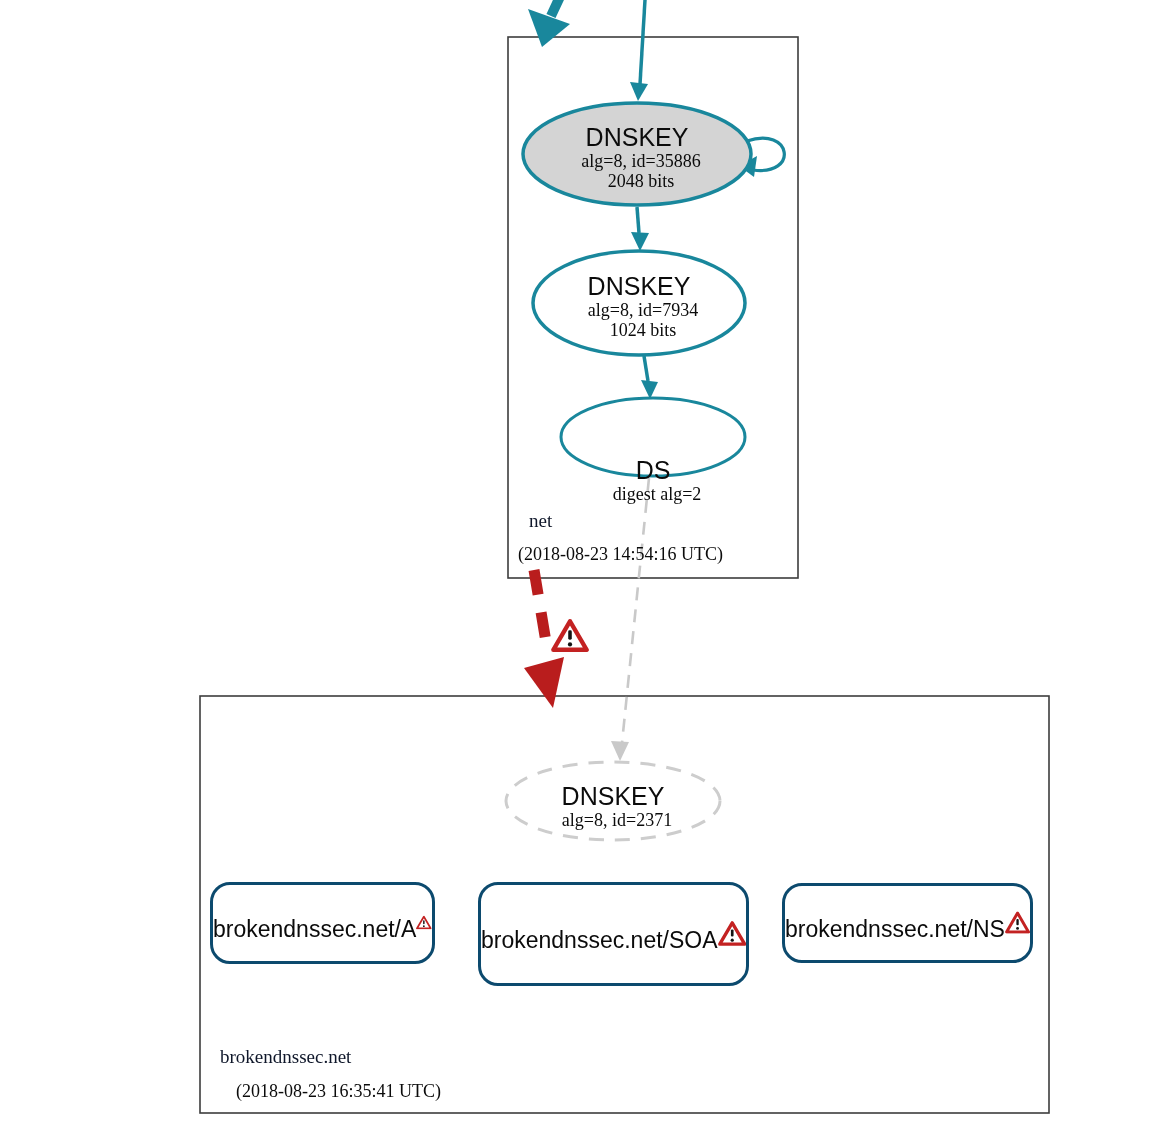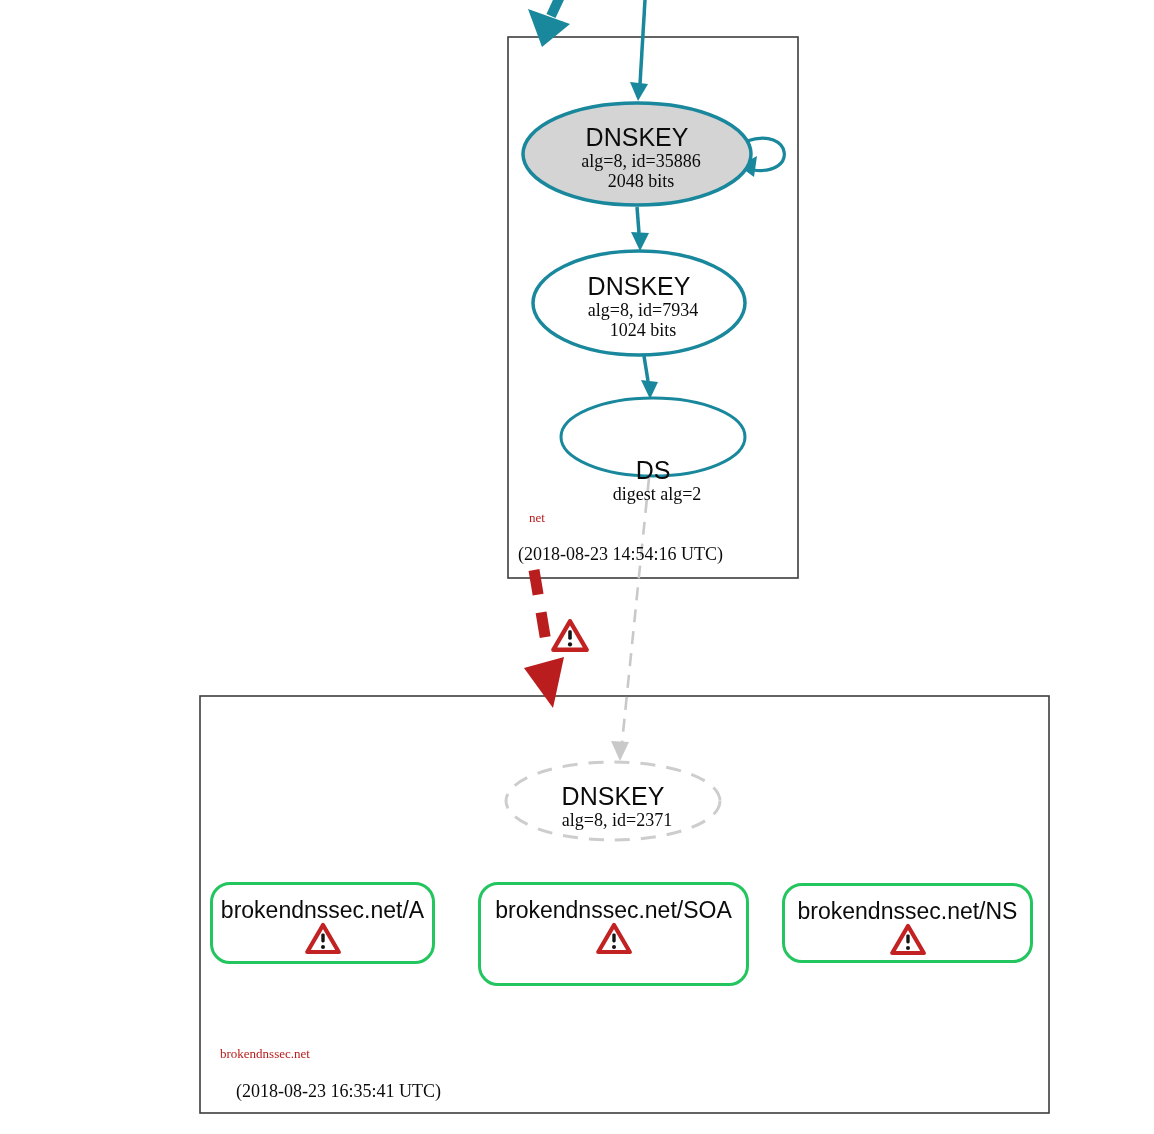--- a/index.html
+++ b/index.html
@@ -2,24 +2,24 @@
 <html><head>
 <meta charset="utf-8">
 <style>
   html,body{margin:0;padding:0;background:#ffffff;}
   .canvas{position:relative;width:1154px;height:1134px;background:#ffffff;overflow:hidden;
           font-family:"Liberation Sans",sans-serif;color:#111;}
   .layer{position:absolute;left:0;top:0;}
   .node-text{position:absolute;text-align:center;pointer-events:auto;}
   .node-title{font-family:"Liberation Sans",sans-serif;font-size:25px;line-height:27px;color:#0b0b0b;}
   .node-detail{font-family:"Liberation Serif",serif;font-size:18px;line-height:20px;color:#0b0b0b;padding-left:8px;}
-  .zone-label{position:absolute;font-family:"Liberation Serif",serif;font-size:13px;color:#b91c1c;}
+  .zone-label{position:absolute;font-family:"Liberation Serif",serif;font-size:19px;color:#0f172a;}
   .zone-ts{position:absolute;font-family:"Liberation Serif",serif;font-size:18px;color:#0b0b0b;}
-  .rrset{position:absolute;box-sizing:border-box;border:3px solid #22c55e;border-radius:20px;
-         background:transparent;display:flex;flex-direction:column;align-items:center;}
+  .rrset{position:absolute;box-sizing:border-box;border:3px solid #0c4a6e;border-radius:20px;
+         background:transparent;display:flex;align-items:center;}
   .rrset-label{font-family:"Liberation Sans",sans-serif;font-size:23px;line-height:25px;
                margin-top:13px;white-space:nowrap;color:#0b0b0b;}
   .warn-icon{width:36px;height:33px;display:block;margin:-1px auto 0 auto;}
 </style>
 </head>
 <body>
 
 <div class="canvas">
 
   <svg class="layer" width="1154" height="1134" viewBox="0 0 1154 1134">

